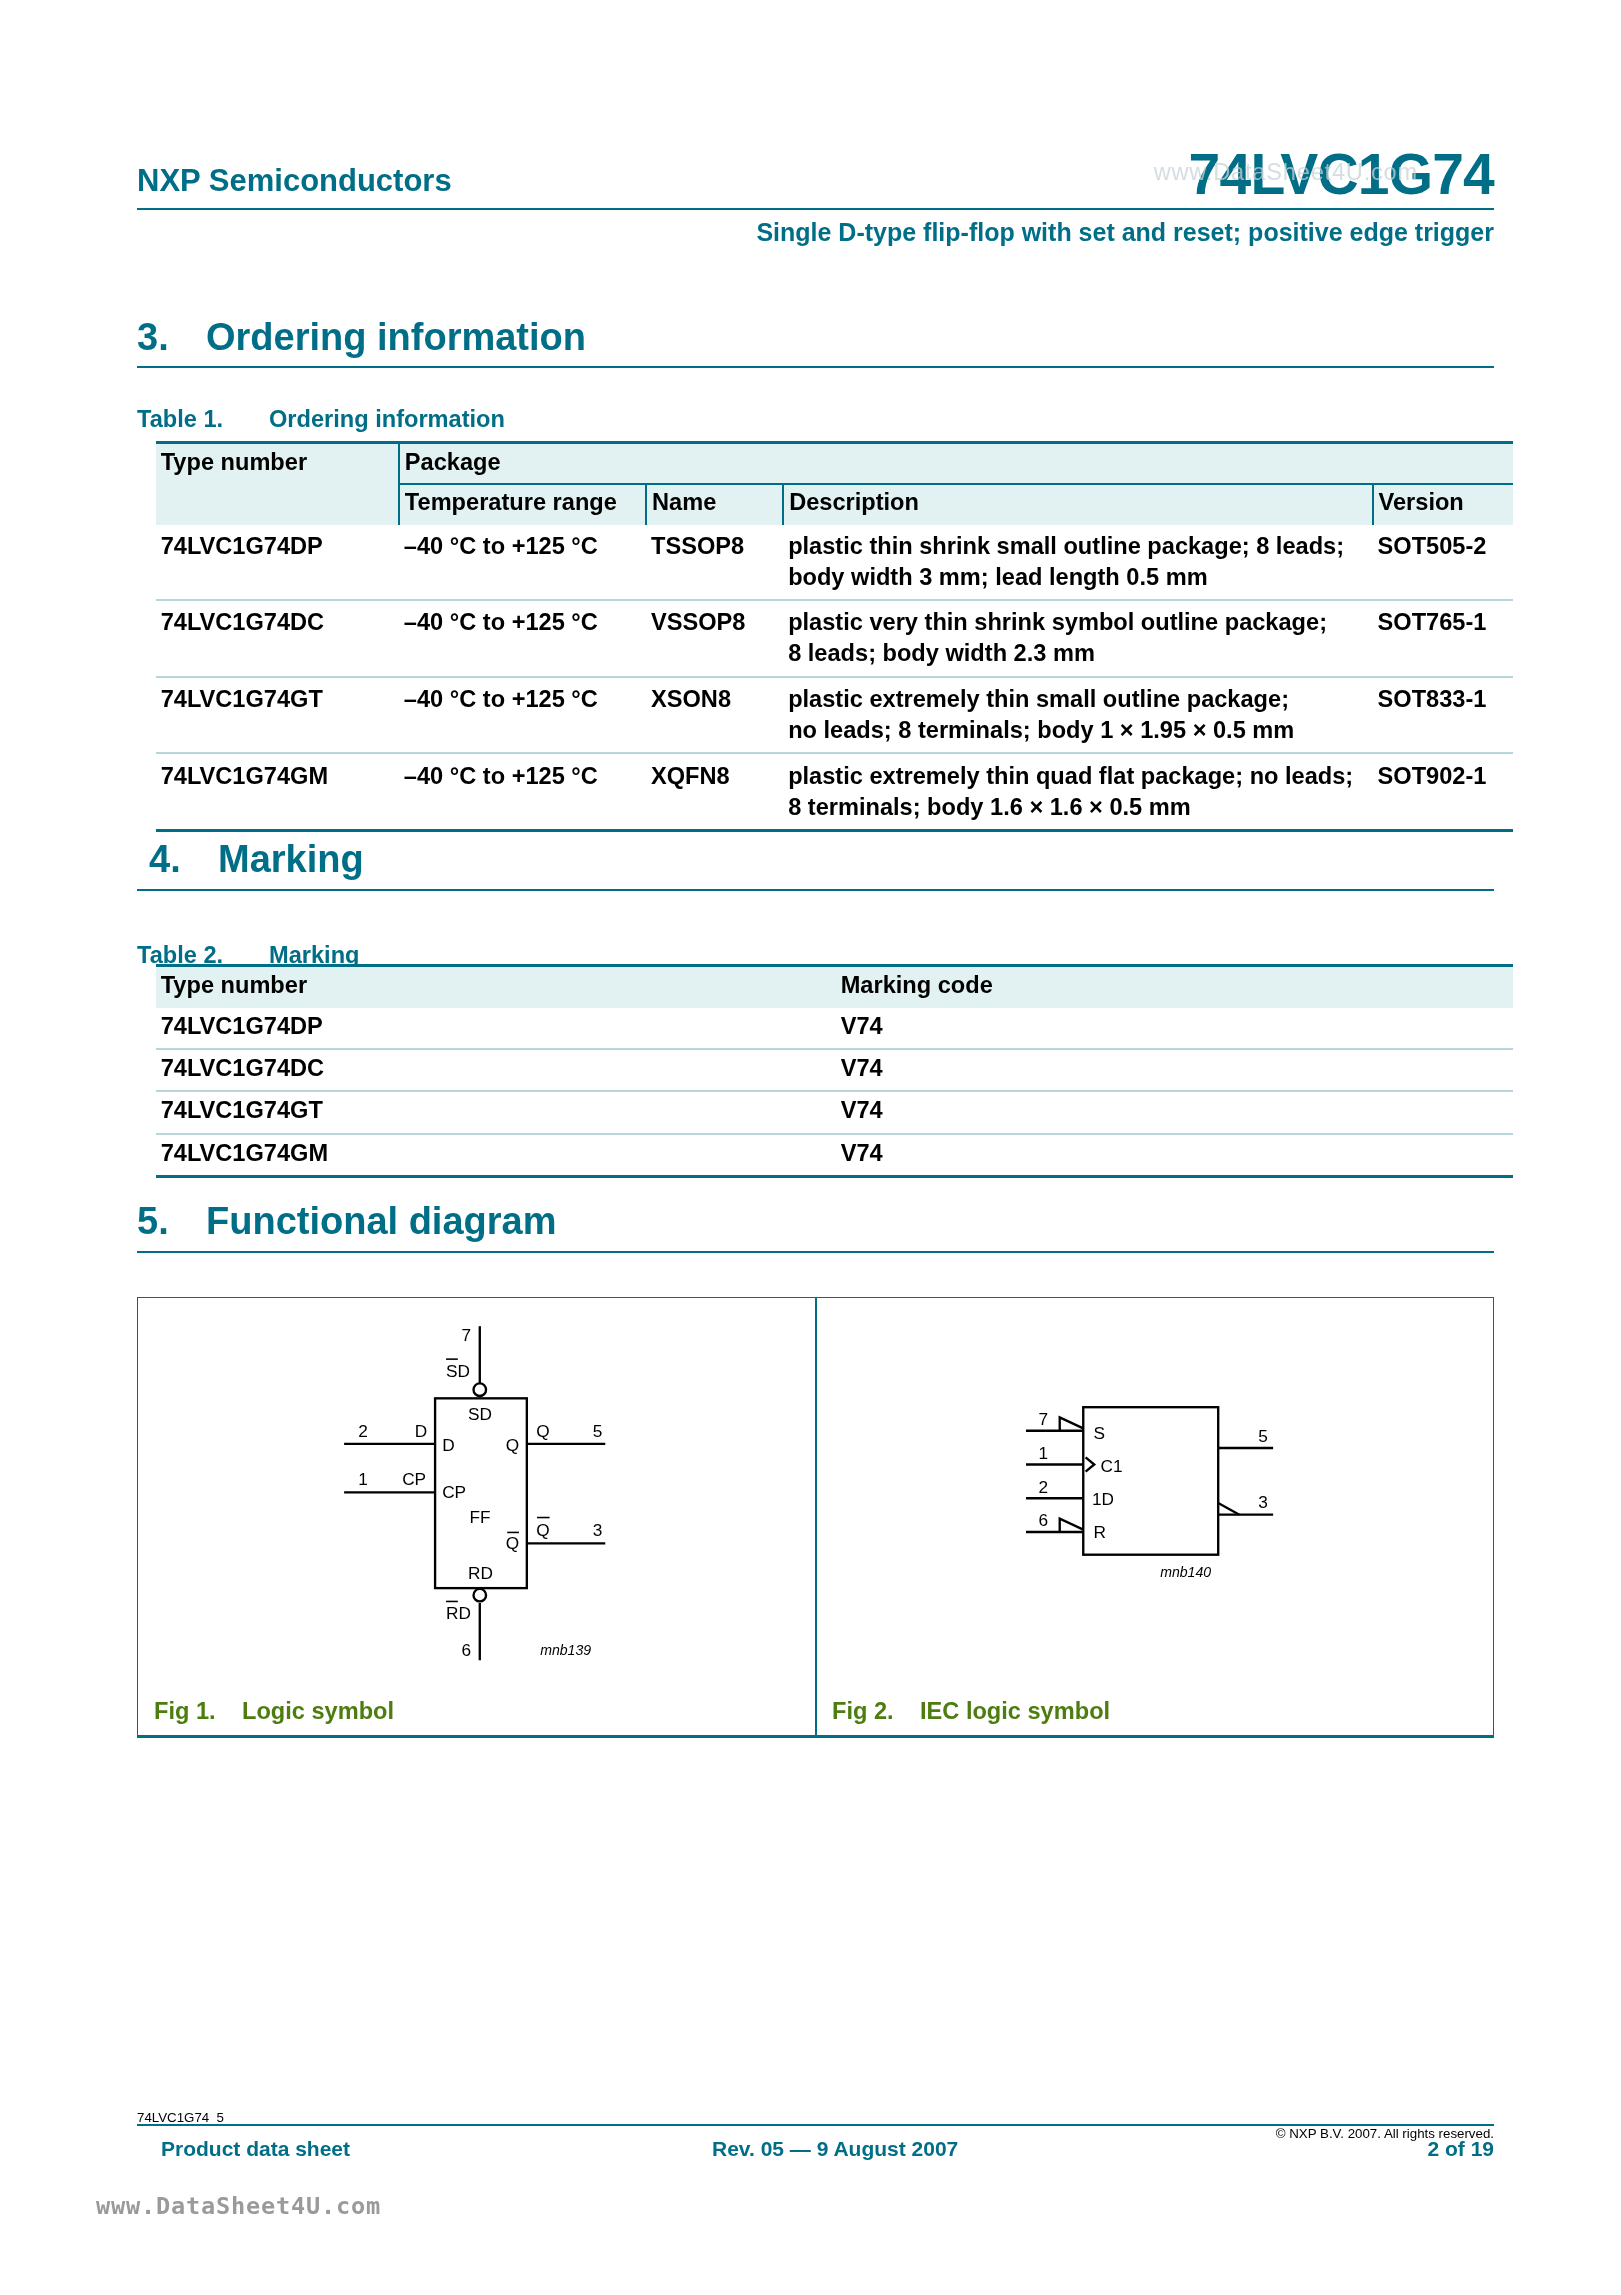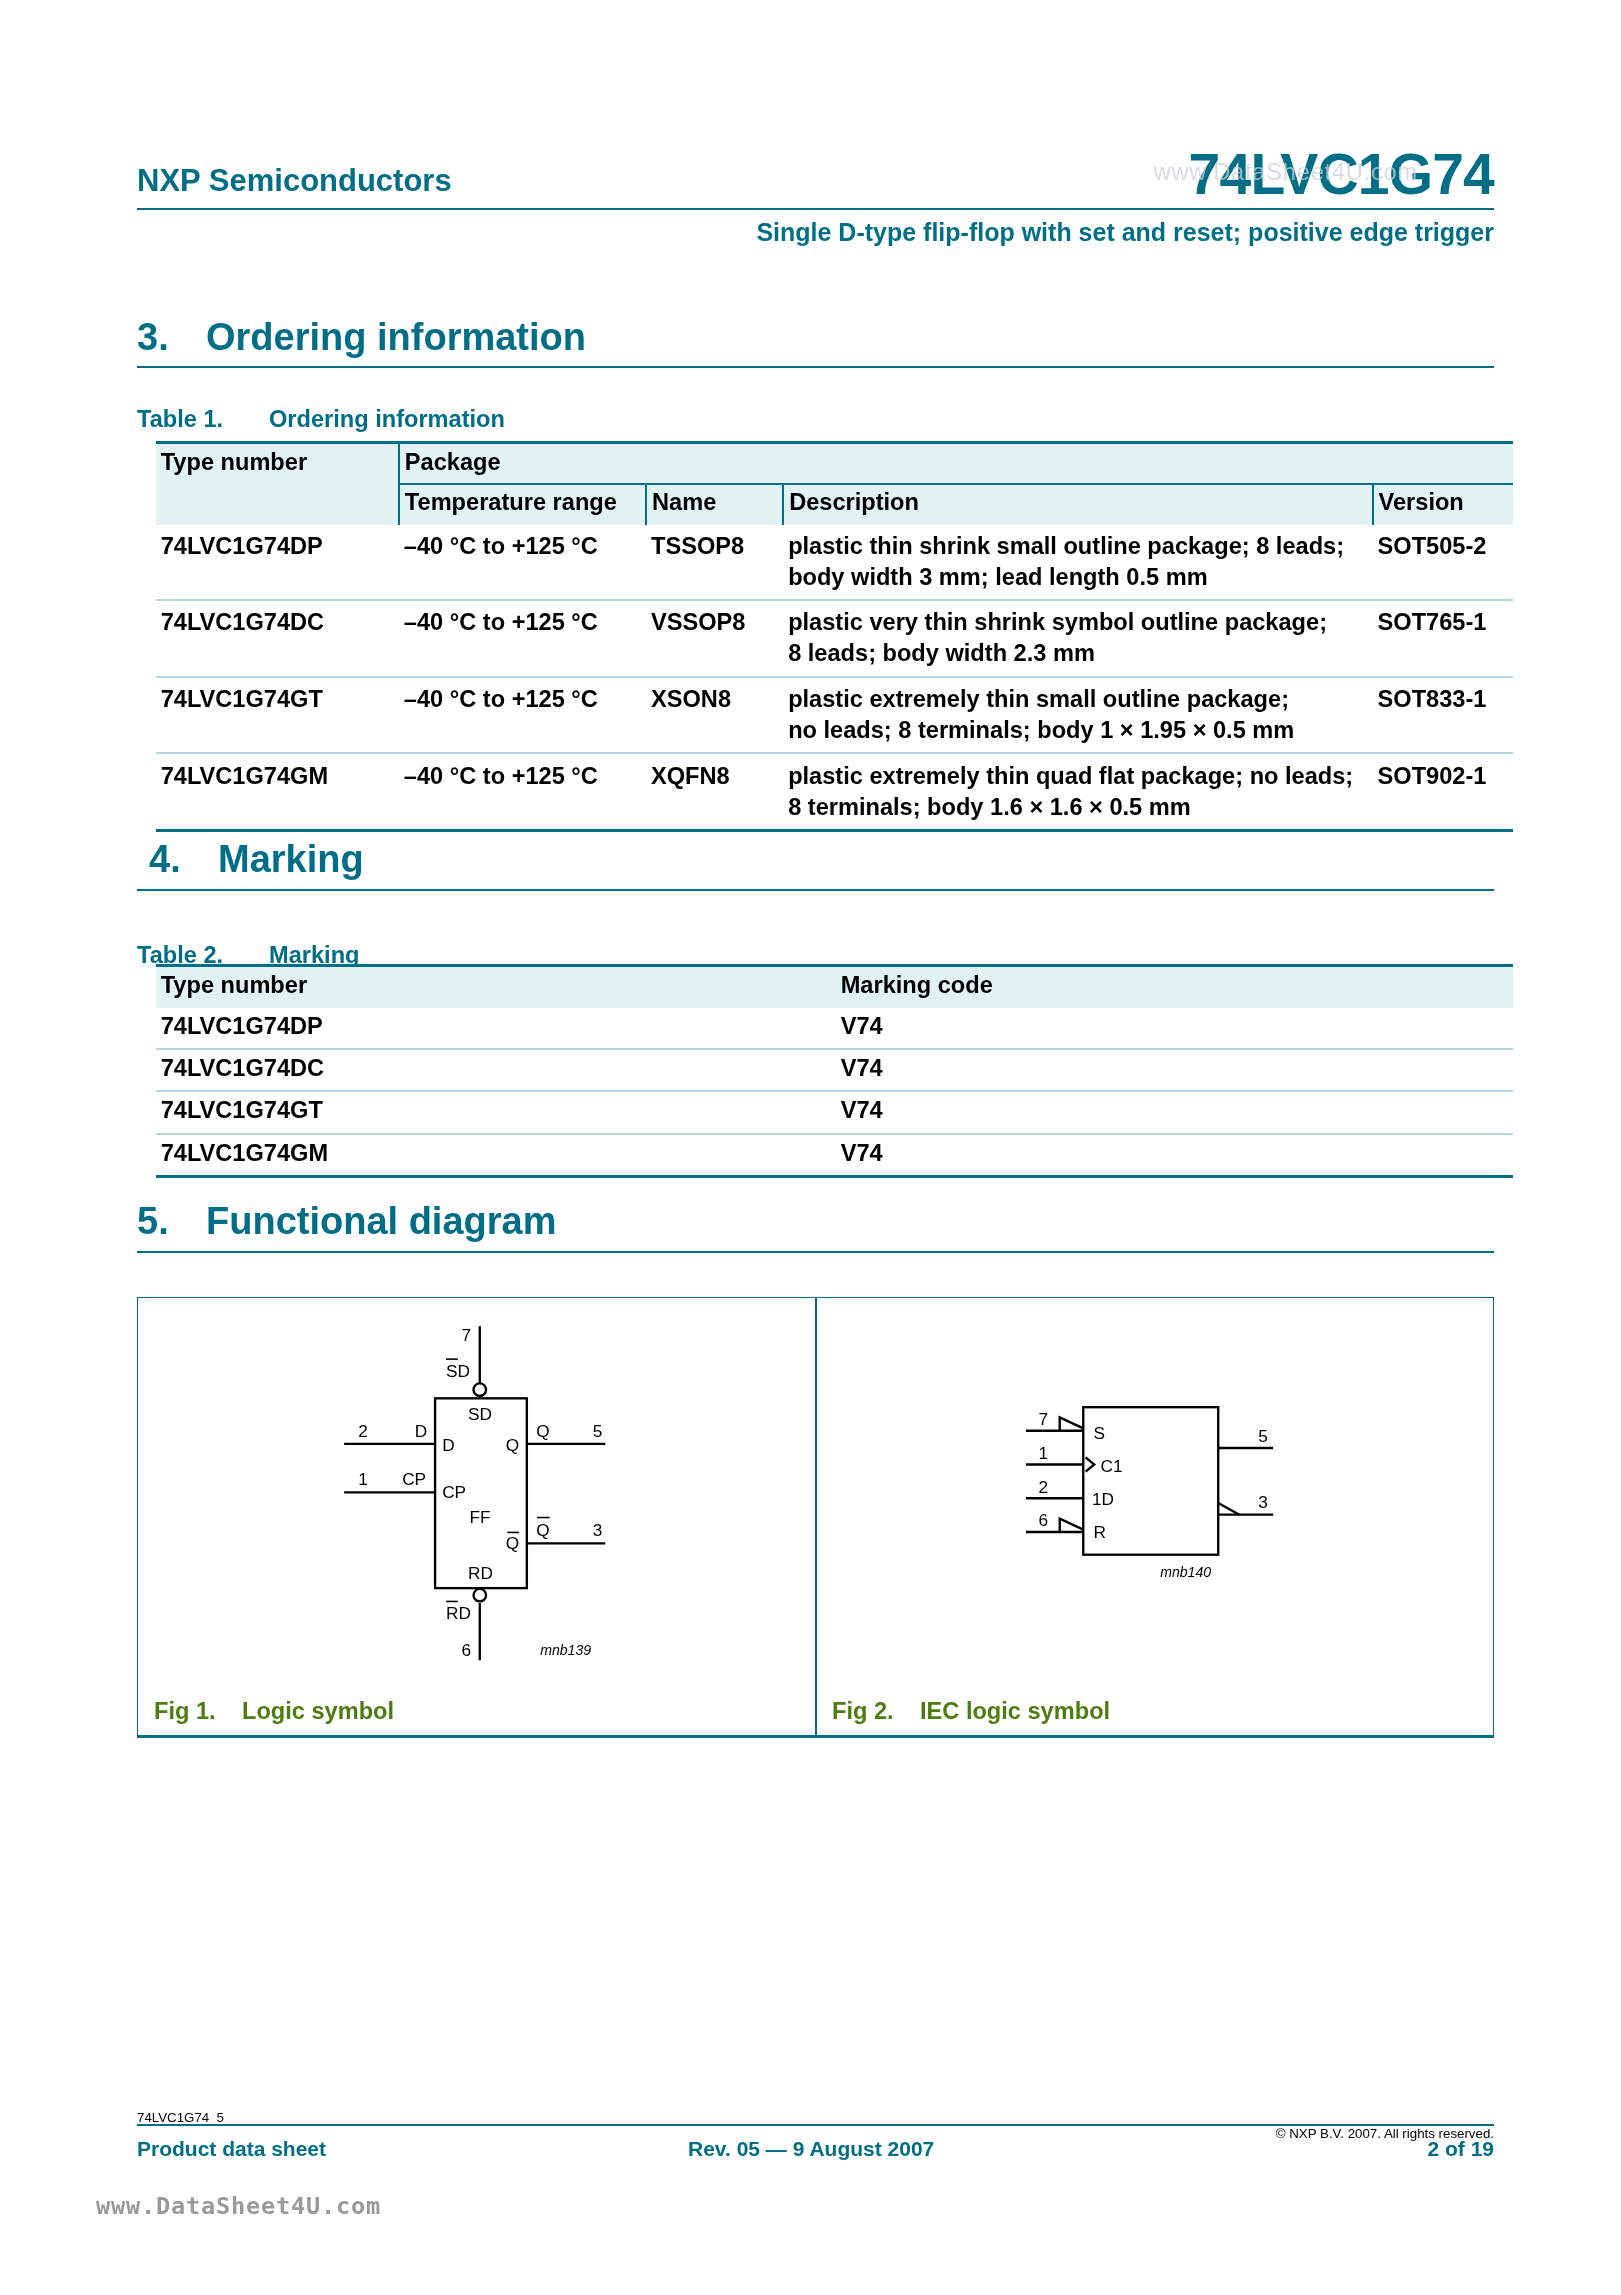--- a/index.html
+++ b/index.html
@@ -35,21 +35,21 @@
   .t2 td { height: 41px; padding-top: 3.1px; }
   .t2 tbody tr + tr td { border-top: 2.4px solid #b7d6dc; }
 
   .fig-box { left: 137px; top: 1297px; width: 1357px; height: 441px; border: 1.6px solid #006e87; border-bottom: 3.9px solid #006e87; }
   .fig-div { left: 815px; top: 1297px; width: 1.6px; height: 441px; background: #006e87; }
   .fig-cap { font-size: 23.6px; font-weight: bold; color: #4d7c0f; top: 1698px; }
   .fig-cap .num { display: inline-block; width: 88px; }
 
   .footer-small { font-size: 13.3px; top: 2110px; }
   .footer-rule { left: 137px; width: 1357px; top: 2124px; height: 2.4px; background: #006e87; }
-  .footer-main { top: 2137px; font-size: 21px; font-weight: bold; color: #006e87; }
+  .footer-main { top: 2137px; font-size: 21px; font-weight: bold; color: #006e87; margin-left: 24px; }
   .wm-bottom { left: 96px; top: 2192px; font-size: 23.6px; color: #9a9a9a; font-family: "DejaVu Sans Mono", monospace; font-weight: bold; letter-spacing: 0.8px; }
   svg text { font-family: "Liberation Sans", sans-serif; }
 </style>
 </head>
 <body>
 
 <div class="abs company">NXP Semiconductors</div>
 <div class="abs part">74LVC1G74</div>
 <div class="abs watermark-top">www.DataSheet4U.com</div>
 <div class="abs hdr-rule"></div>

